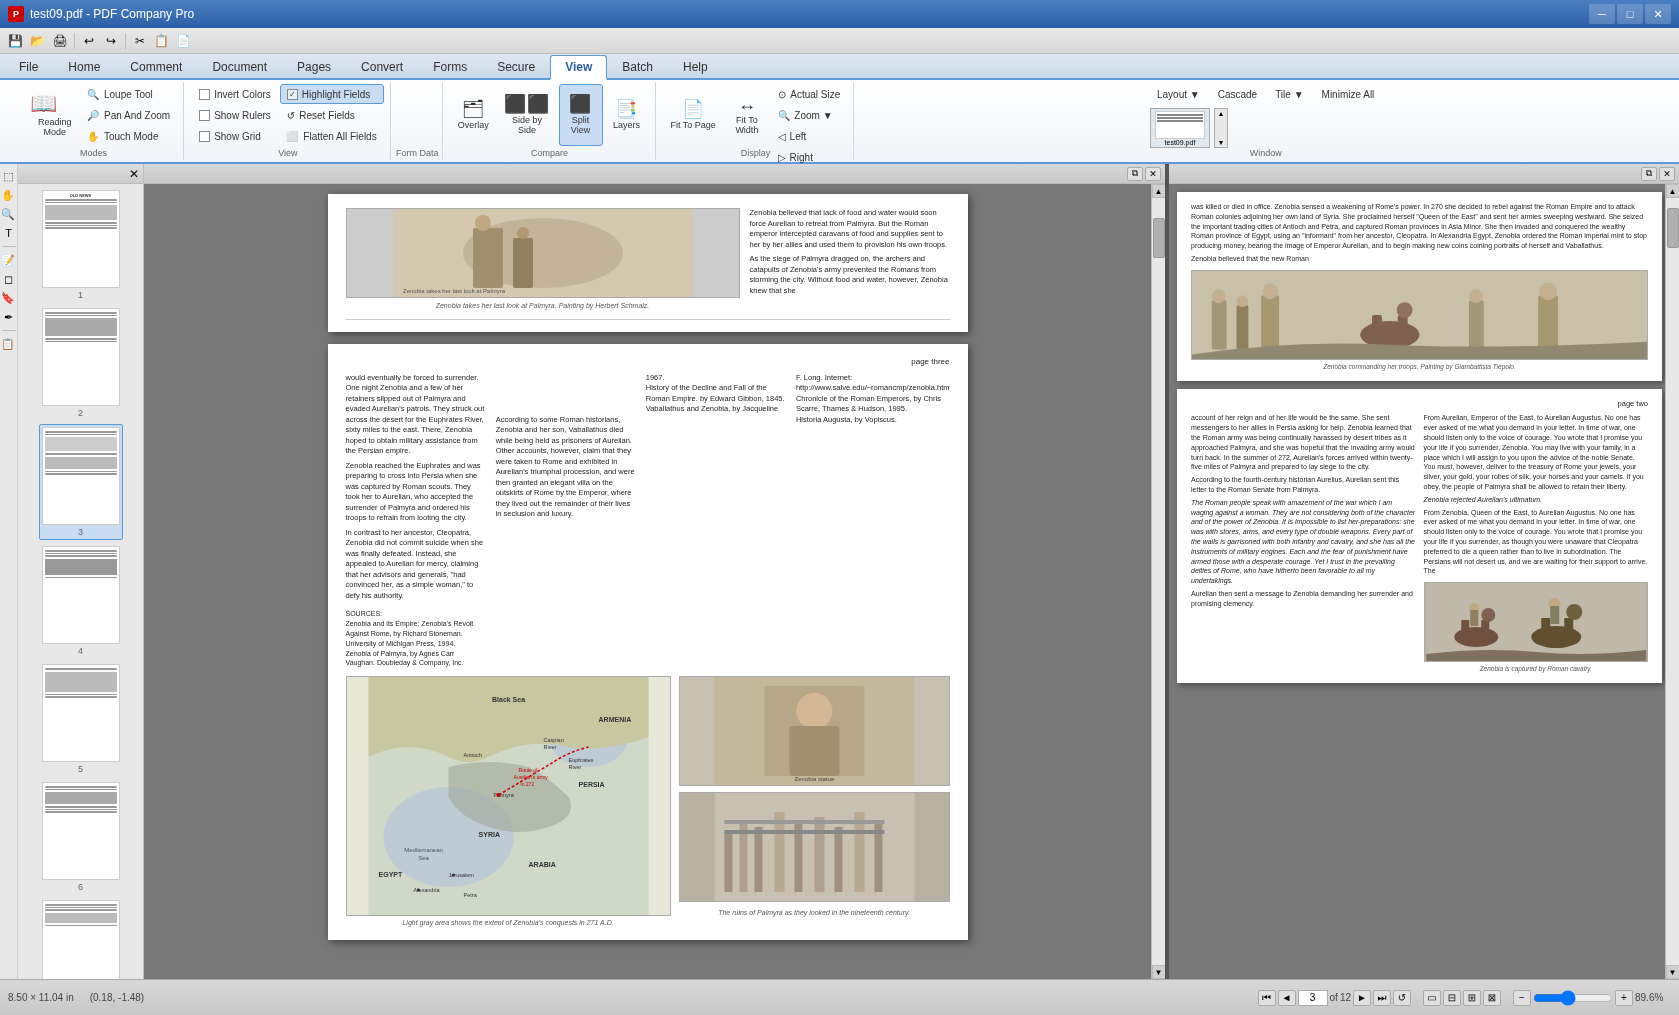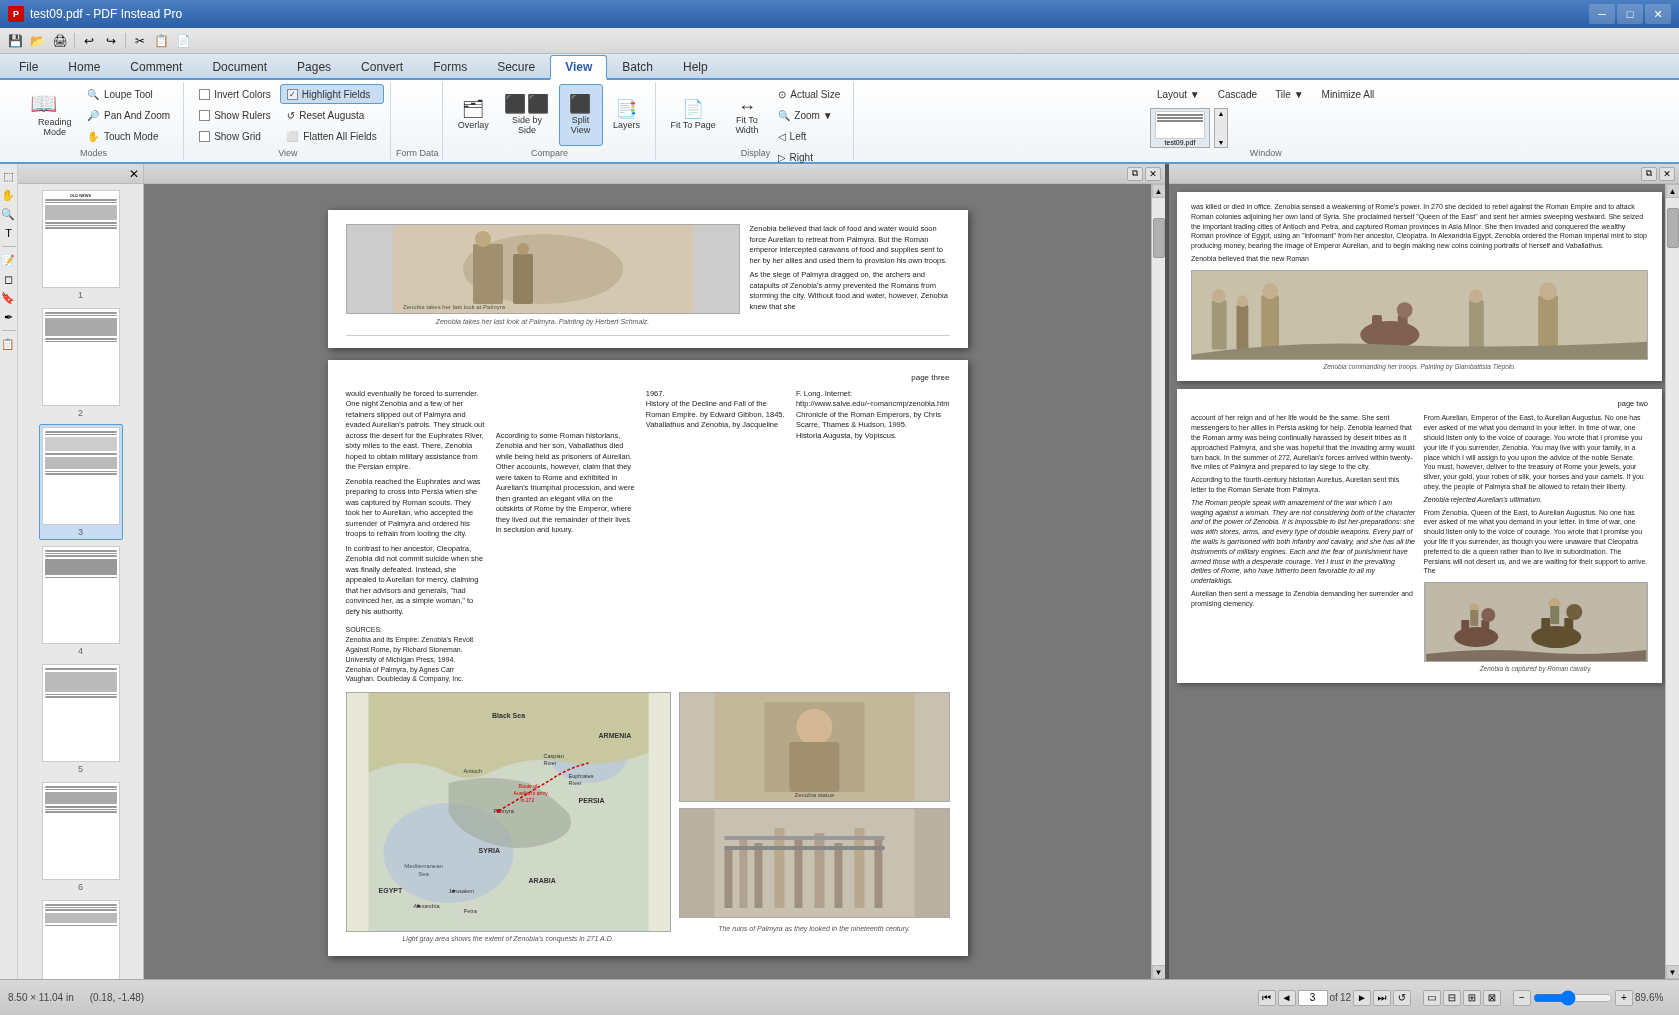--- a/index.html
+++ b/index.html
@@ -253,21 +253,21 @@
 
   </style>
 </head>
 <body>
 
 <div class="outer-wrap">
 
   <div class="title-bar">
     <div class="title-bar-left">
       <div class="title-bar-icon">P</div>
-      <span>test09.pdf - PDF Instead Pro</span>
+      <span>test09.pdf - PDF Company Pro</span>
     </div>
     <div class="title-bar-controls">
       <button class="title-btn">─</button>
       <button class="title-btn">□</button>
       <button class="title-btn close">✕</button>
     </div>
   </div>
 
   <div class="quick-access">
     <button class="qa-btn">💾</button>
@@ -338,21 +338,21 @@
             <span>Show Grid</span>
           </button>
         </div>
         <div class="ribbon-col">
           <button class="ribbon-btn-small active">
             <span class="chk checked">✓</span>
             <span>Highlight Fields</span>
           </button>
           <button class="ribbon-btn-small">
             <span>↺</span>
-            <span>Reset Augusta</span>
+            <span>Reset Fields</span>
           </button>
           <button class="ribbon-btn-small">
             <span>⬜</span>
             <span>Flatten All Fields</span>
           </button>
         </div>
       </div>
       <div class="ribbon-group-label">View</div>
     </div>
 
@@ -561,21 +561,21 @@
       </div>
 
       <div style="display:flex; flex-direction:column; flex:1; overflow:hidden; min-width:0;">
 
         <div class="doc-panel-header">
           <button class="doc-panel-btn">⧉</button>
           <button class="doc-panel-btn">✕</button>
         </div>
 
         <div style="display:flex; flex:1; overflow:hidden; background:#787878;">
-          <div style="flex:1; overflow-y:auto; overflow-x:auto; display:flex; flex-direction:column; align-items:center; padding:26px; gap:10px;">
+          <div style="flex:1; overflow-y:auto; overflow-x:auto; display:flex; flex-direction:column; align-items:center; padding:10px; gap:10px;">
 
             <div style="width:640px; background:white; box-shadow:2px 2px 8px rgba(0,0,0,0.5); margin-bottom:2px;">
               <div style="padding:14px 18px 8px 18px; font-size:7.5px; line-height:1.4; color:#222;">
 
                 <div style="display:flex; gap:10px; margin-bottom:8px;">
                   <div style="flex:1;">
                     <div style="height:90px; background:#ccc; border:1px solid #aaa; margin-bottom:3px; display:flex; align-items:center; justify-content:center; overflow:hidden;">
                       <svg width="100%" height="90" viewBox="0 0 300 90">
                         <rect width="300" height="90" fill="#d4c8b0"></rect>
                         <ellipse cx="150" cy="45" rx="80" ry="35" fill="#b0a080" opacity="0.5"></ellipse>

